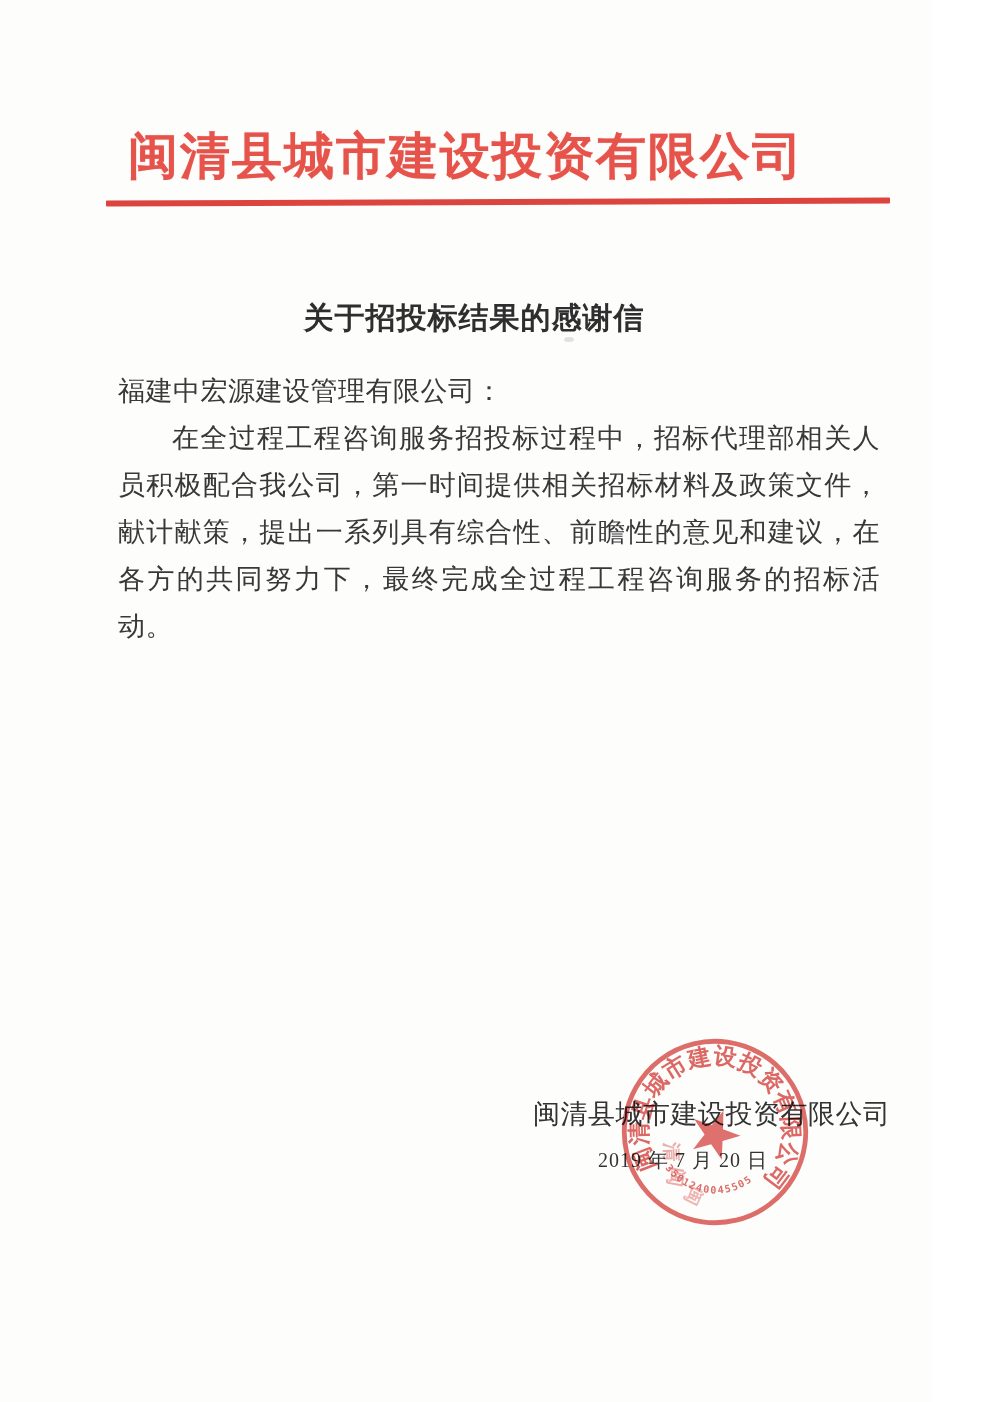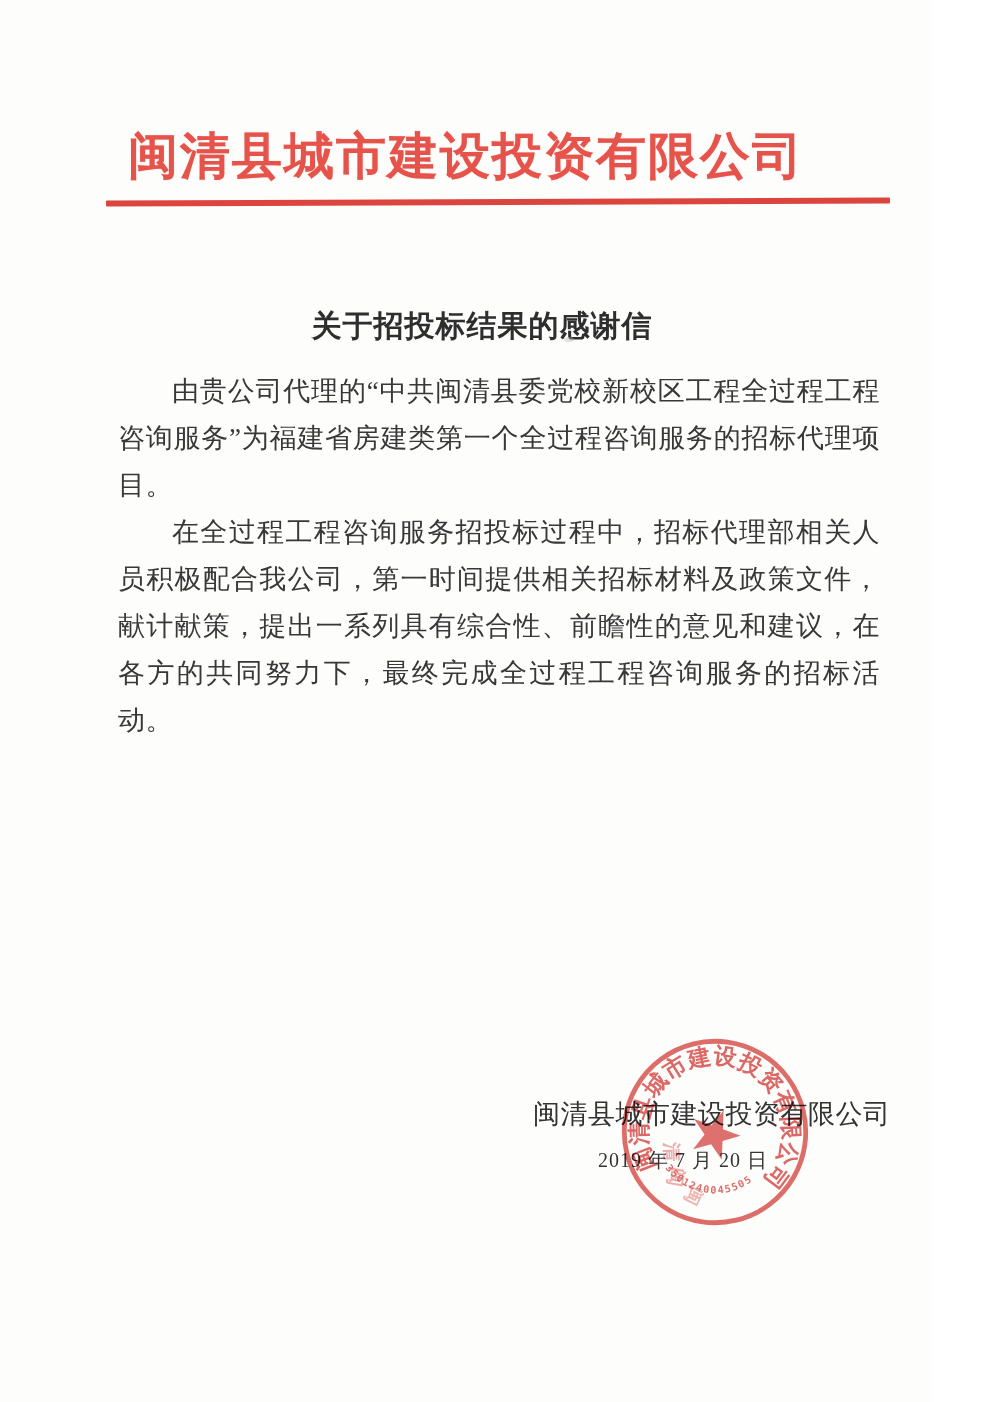--- a/index.html
+++ b/index.html
@@ -39,21 +39,21 @@
     transform: rotate(-0.22deg);
     border-radius: 1px;
   }
 
   
   .doc-title {
     position: absolute;
     top: 291px;
     left: 0;
     width: 100%;
-    margin: 16px;
+    margin: 8px;
     text-align: center;
     font-family: "DejaVu Sans", "Liberation Sans", sans-serif;
     font-size: 30px;
     line-height: 1.25;
     font-weight: 700;
     letter-spacing: 1px;
     color: #2e2e2e;
   }
 
   
@@ -117,21 +117,21 @@
 
 <div class="page">
 
   <h1 class="letterhead">闽清县城市建设投资有限公司</h1>
 
   <div class="letterhead-rule"></div>
 
   <h2 class="doc-title">关于招投标结果的感谢信</h2>
 
   <div class="letter-body">
-    <p>由贵公司代理的“中共闽清县委党校新校区工程全过程工程咨询服务”为福建省房建类第一个全过程咨询服务的招标代理项目。</p>
+    <p class="salutation">福建中宏源建设管理有限公司：</p>
     <p>在全过程工程咨询服务招投标过程中，招标代理部相关人员积极配合我公司，第一时间提供相关招标材料及政策文件，献计献策，提出一系列具有综合性、前瞻性的意见和建议，在各方的共同努力下，最终完成全过程工程咨询服务的招标活动。</p>
   </div>
 
   <div class="signature-company">闽清县城市建设投资有限公司</div>
 
   <div class="signature-date">2019 年 7 月 20 日</div>
 
   <div class="seal">
     <svg viewBox="0 0 200 200" xmlns="http://www.w3.org/2000/svg">
       <defs>

